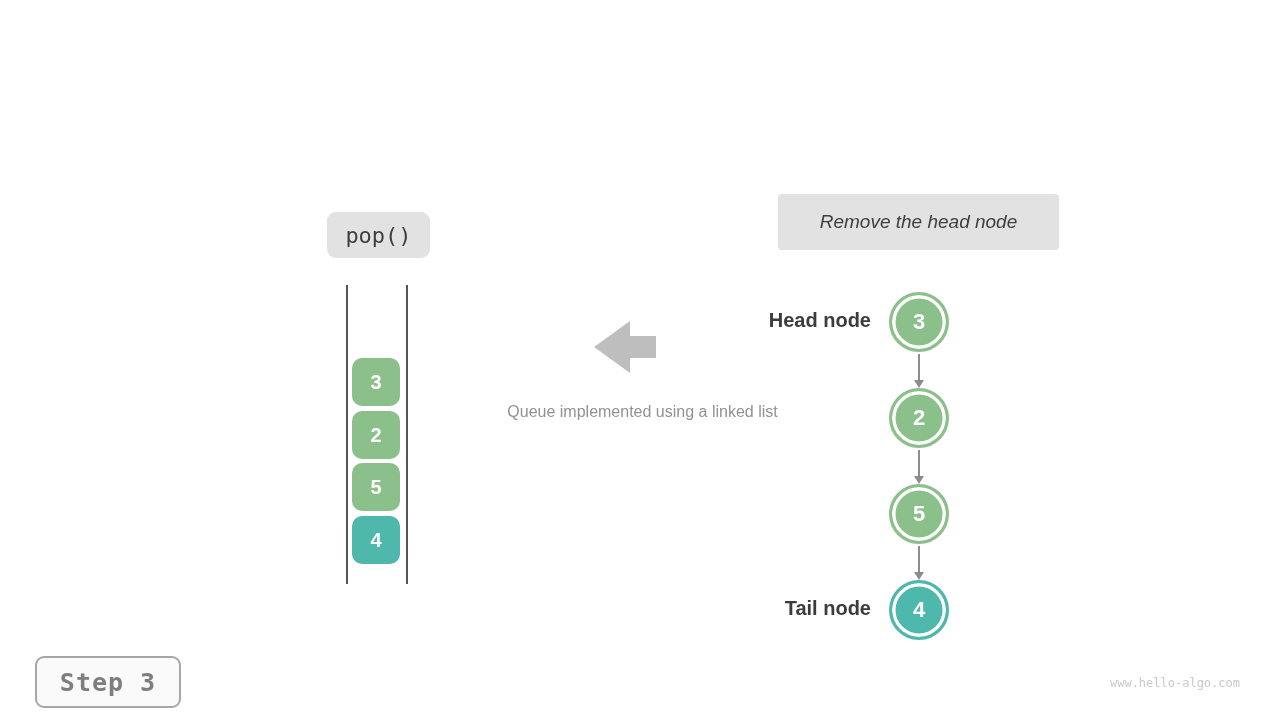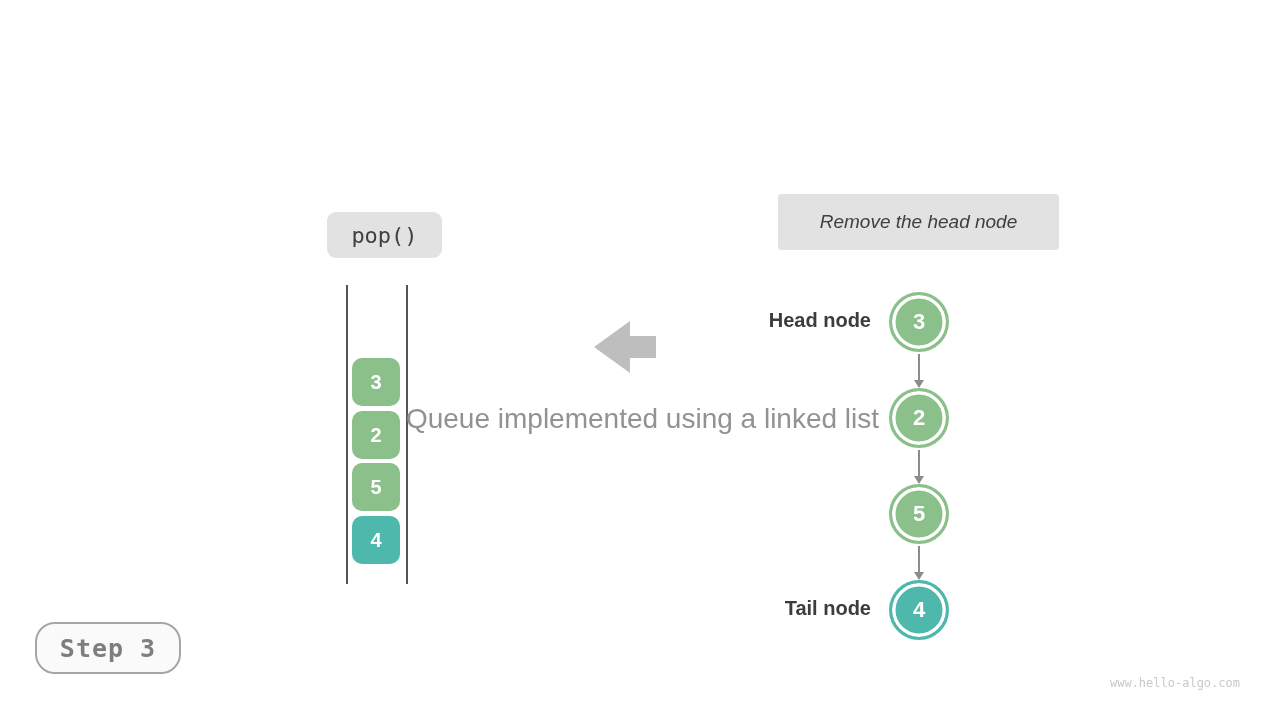--- a/index.html
+++ b/index.html
@@ -16,21 +16,21 @@
   
   .pill {
     position: absolute;
     background: var(--label-bg);
     color: var(--text-dark);
     display: flex;
     align-items: center;
     justify-content: center;
   }
   .pop-pill {
-    left: 327px; top: 212px; width: 115px; height: 46px;
+    left: 327px; top: 212px; width: 103px; height: 46px;
     border-radius: 9px;
     font-family: "DejaVu Sans Mono", monospace;
     font-size: 22px;
   }
   .remove-pill {
     left: 778px; top: 194px; width: 281px; height: 56px;
     border-radius: 4px;
     font-size: 19px;
     font-style: italic;
   }
@@ -61,21 +61,21 @@
 
   
   .block-arrow { position: absolute; left: 594px; top: 319px; }
 
   
   .caption {
     position: absolute;
     left: 380px; top: 403px; width: 525px;
     text-align: center;
     color: var(--text-gray);
-    font-size: 28px;
+    font-size: 16px;
   }
 
   
   .node-label {
     position: absolute;
     left: 670px; width: 201px;
     text-align: right;
     color: #3c3c3c;
     font-size: 20px; font-weight: bold;
   }
@@ -113,24 +113,24 @@
     border-right: 5px solid transparent;
     border-top: 8px solid var(--connector);
   }
   .connector.c0 { top: 354px; }
   .connector.c1 { top: 450px; }
   .connector.c2 { top: 546px; }
 
   
   .step-badge {
     position: absolute;
-    left: 35px; top: 622px; width: 146px; height: 52px;
+    left: 35px; top: 656px; width: 146px; height: 52px;
     background: #fafafa;
     border: 2px solid #a6a6a6;
-    border-radius: 20px;
+    border-radius: 9px;
     display: flex; align-items: center; justify-content: center;
     font-family: "DejaVu Sans Mono", monospace;
     font-size: 25px; font-weight: bold;
     color: var(--step-text);
     letter-spacing: 1px;
   }
 
   
   .watermark {
     position: absolute;

